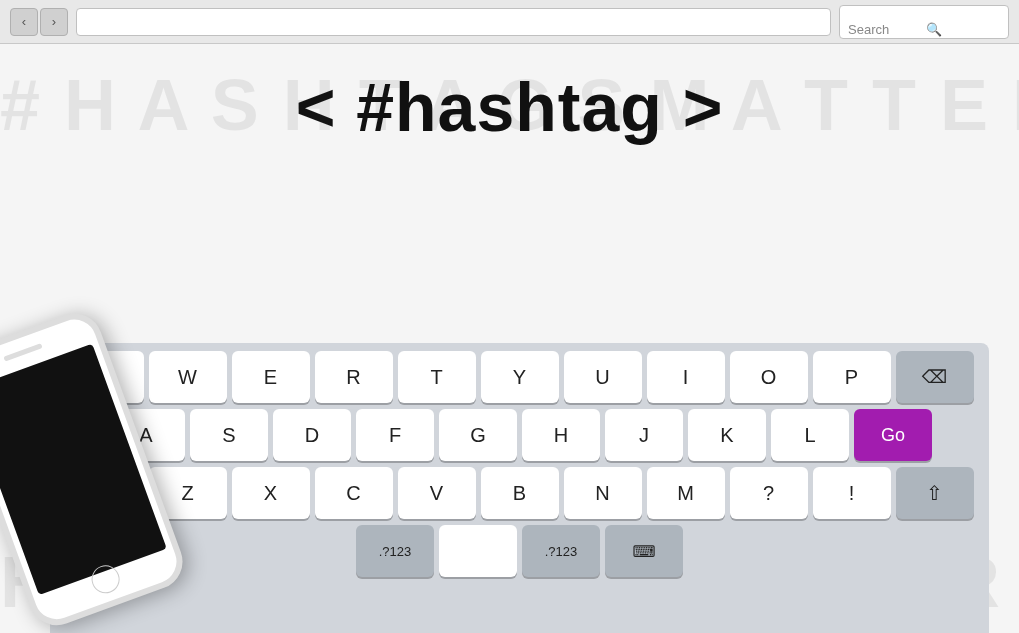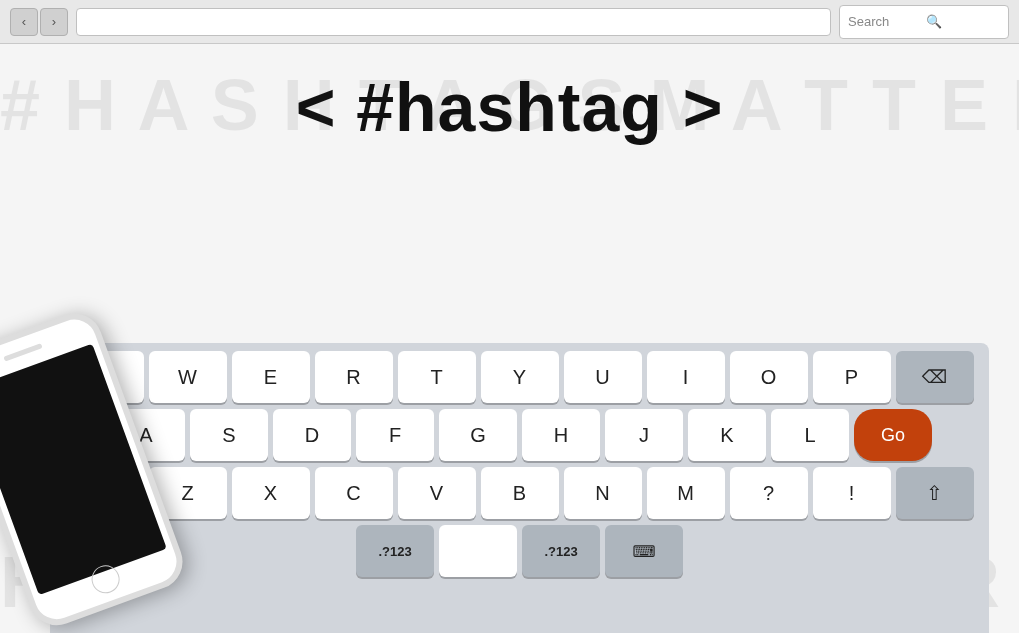--- a/index.html
+++ b/index.html
@@ -40,21 +40,20 @@
     }
     .address-bar {
       flex: 1;
       height: 28px;
       background: white;
       border: 1px solid #c0c0c0;
       border-radius: 4px;
     }
     .search-bar {
       display: flex;
-      align-items: center;
       background: white;
       border: 1px solid #c0c0c0;
       border-radius: 4px;
       padding: 16px 8px;
       height: 28px;
       width: 170px;
       gap: 4px;
     }
     .search-bar span {
       color: #888;
@@ -200,38 +199,37 @@
       box-shadow: 0 2px 0 rgba(0,0,0,0.25);
       cursor: pointer;
       flex: 1;
       max-width: 78px;
     }
     .key.dark {
       background: #adb5bd;
       color: #222;
     }
     .key.blue {
-      background: #c2410c;
+      background: #a21caf;
       color: white;
       font-size: 18px;
       font-weight: 500;
-      border-radius: 20px;
     }
     .key.wide {
       flex: 1.5;
     }
     .key.space-bar {
       flex: 5;
       background: white;
       font-size: 14px;
       color: #555;
     }
     .key.small-text {
       font-size: 13px;
-      font-weight: 700;
+      font-weight: 400;
     }
     .key.emoji {
       font-size: 16px;
     }
     
     .key .bs {
       font-size: 18px;
     }
     
     .key .shift {

